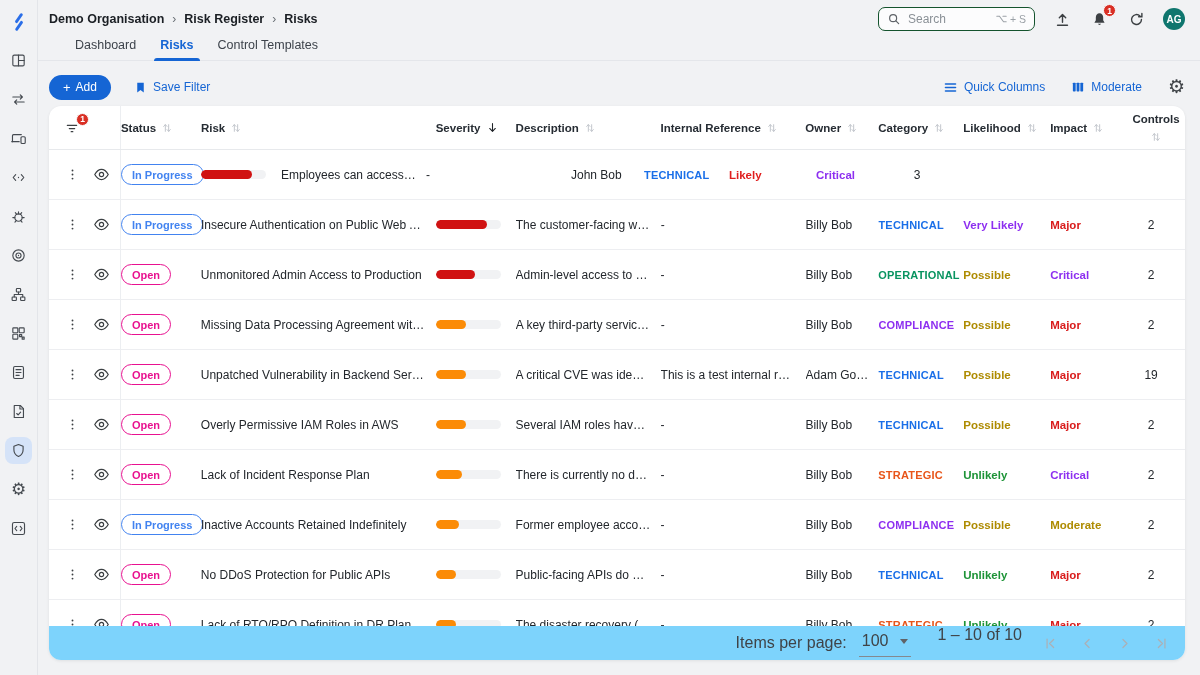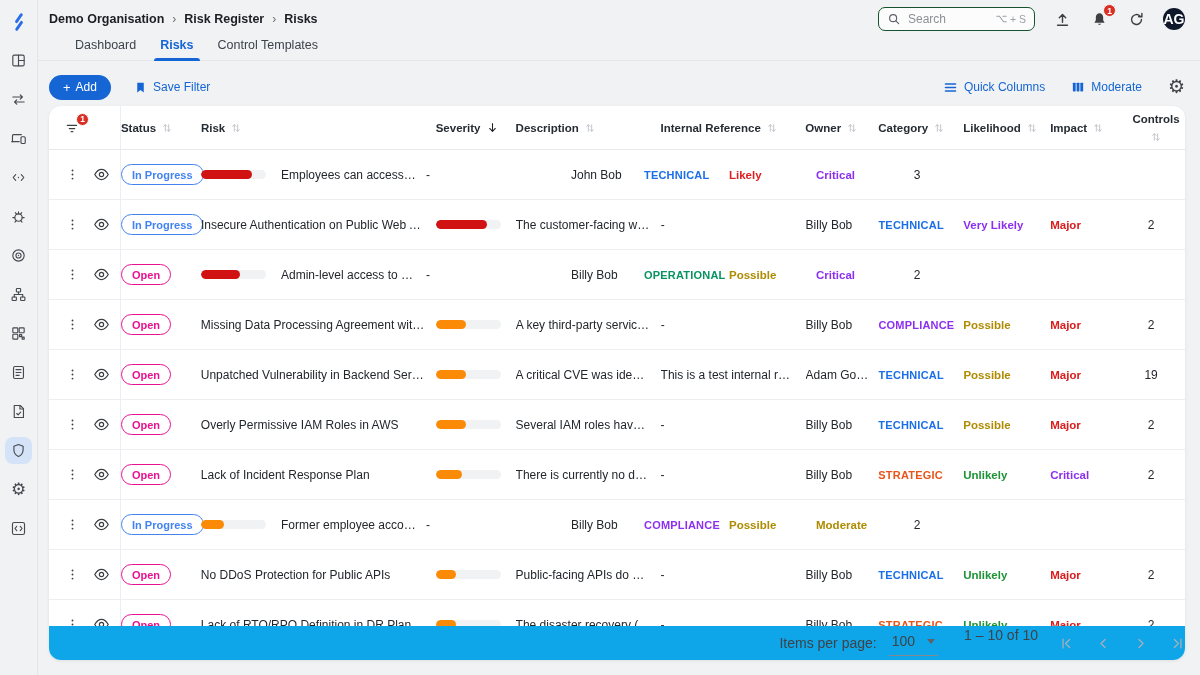--- a/index.html
+++ b/index.html
@@ -31,22 +31,22 @@
   .crumb-sep { color:#6a7076; font-weight:400; font-size:12px; }
   .topbar-right { margin-left:auto; display:flex; align-items:center; gap:17px; }
   .searchbox {
     display:flex; align-items:center; gap:7px; width:157px; height:24px;
     border:1px solid #14532d; border-radius:7px; background:#fcfcfd; padding:0 8px;
   }
   .search-text { font-size:12px; color:#8a9096; flex:1; }
   .shortcut { font-size:10.5px; color:#9aa0a6; display:flex; align-items:center; gap:3px; white-space:nowrap; }
   .iconbtn { position:relative; display:flex; align-items:center; justify-content:center; width:20px; height:20px; cursor:pointer; }
   .avatar {
-    width:22px; height:22px; border-radius:50%; background:#0f172a; color:#fff;
-    font-size:14px; font-weight:700; display:flex; align-items:center; justify-content:center;
+    width:22px; height:22px; border-radius:50%; background:#0f766e; color:#fff;
+    font-size:10px; font-weight:700; display:flex; align-items:center; justify-content:center;
   }
   .reddot {
     position:absolute; top:-5px; right:-7px; min-width:13px; height:13px; border-radius:7px;
     background:#d92f24; color:#fff; font-size:8.5px; font-weight:700;
     display:flex; align-items:center; justify-content:center; border:1.5px solid #f7f8f9;
   }
 
   
   .tabs { display:flex; align-items:flex-end; height:27px; padding-left:25px; border-bottom:1px solid #e4e6ea; }
   .tab { padding:0 12px 8px; font-size:12.5px; font-weight:500; color:#3d434b; position:relative; cursor:pointer; }
@@ -99,23 +99,23 @@
   }
   .cell-text { font-size:12px; color:#23272c; white-space:nowrap; overflow:hidden; text-overflow:ellipsis; padding-right:10px; }
   .risk-name { cursor:pointer; }
   .sevbar { width:65px; height:9px; border-radius:5px; background:#f1f2f4; overflow:hidden; display:block; }
   .sevfill { height:100%; border-radius:5px; display:block; }
   .cat { font-size:11px; font-weight:700; letter-spacing:.2px; white-space:nowrap; }
   .lik, .imp { font-size:11.5px; font-weight:700; white-space:nowrap; }
 
   
   .paginator {
-    position:absolute; left:0; right:0; bottom:0; height:34px; background:#0ea5e9;
-    display:flex; align-items:center; justify-content:flex-end; 
-    font-size:14px; color:#3f4347;
+    position:absolute; left:0; right:0; bottom:0; height:34px; background:#7dd3fc;
+    display:flex; align-items:center; justify-content:flex-end; padding-right:16px;
+    font-size:16px; color:#3f4347;
   }
   .pp-select { display:flex; align-items:center; gap:12px; border-bottom:1px solid #84898f; padding:3px 3px 6px; margin-left:12px; cursor:pointer; }
   .caret { width:0; height:0; border-left:4px solid transparent; border-right:4px solid transparent; border-top:5px solid #5f6368; }
   .range { margin:0 20px 16px 26px; color:#3f4347; }
   .pagenav { display:flex; gap:21px; align-items:center; }
   .pagenav .iconbtn { width:16px; height:16px; }
 </style>
 </head>
 <body>
 
@@ -527,20 +527,23 @@
       <span class="eye">
         <svg width="17" height="17" viewBox="0 0 24 24" fill="none" stroke="#3c4043" stroke-width="1.7">
                 <path d="M2.5 12 C5.5 6.8 9 4.8 12 4.8 C15 4.8 18.5 6.8 21.5 12 C18.5 17.2 15 19.2 12 19.2 C9 19.2 5.5 17.2 2.5 12 Z"></path>
                 <circle cx="12" cy="12" r="3"></circle>
               </svg>
       </span>
     </div>
     <div class="cell w-status">
       <span class="badge" style="color: rgb(232, 17, 144); border-color: rgb(232, 17, 144);">Open</span>
     </div>
+    <div class="cell w-risk">
+      <span class="cell-text risk-name">Unmonitored Admin Access to Production</span>
+    </div>
     <div class="cell w-severity">
       <span class="sevbar">
               <span class="sevfill" style="width: 60%; background: rgb(208, 18, 18);"></span>
             </span>
     </div>
     <div class="cell w-description">
       <span class="cell-text">Admin-level access to produ...</span>
     </div>
     <div class="cell w-internal">
       <span class="cell-text">-</span>
@@ -769,20 +772,23 @@
       <span class="eye">
         <svg width="17" height="17" viewBox="0 0 24 24" fill="none" stroke="#3c4043" stroke-width="1.7">
                 <path d="M2.5 12 C5.5 6.8 9 4.8 12 4.8 C15 4.8 18.5 6.8 21.5 12 C18.5 17.2 15 19.2 12 19.2 C9 19.2 5.5 17.2 2.5 12 Z"></path>
                 <circle cx="12" cy="12" r="3"></circle>
               </svg>
       </span>
     </div>
     <div class="cell w-status">
       <span class="badge" style="color: rgb(66, 131, 240); border-color: rgb(66, 131, 240);">In Progress</span>
     </div>
+    <div class="cell w-risk">
+      <span class="cell-text risk-name">Inactive Accounts Retained Indefinitely</span>
+    </div>
     <div class="cell w-severity">
       <span class="sevbar">
               <span class="sevfill" style="width: 36%; background: rgb(251, 139, 6);"></span>
             </span>
     </div>
     <div class="cell w-description">
       <span class="cell-text">Former employee accounts r...</span>
     </div>
     <div class="cell w-internal">
       <span class="cell-text">-</span>

